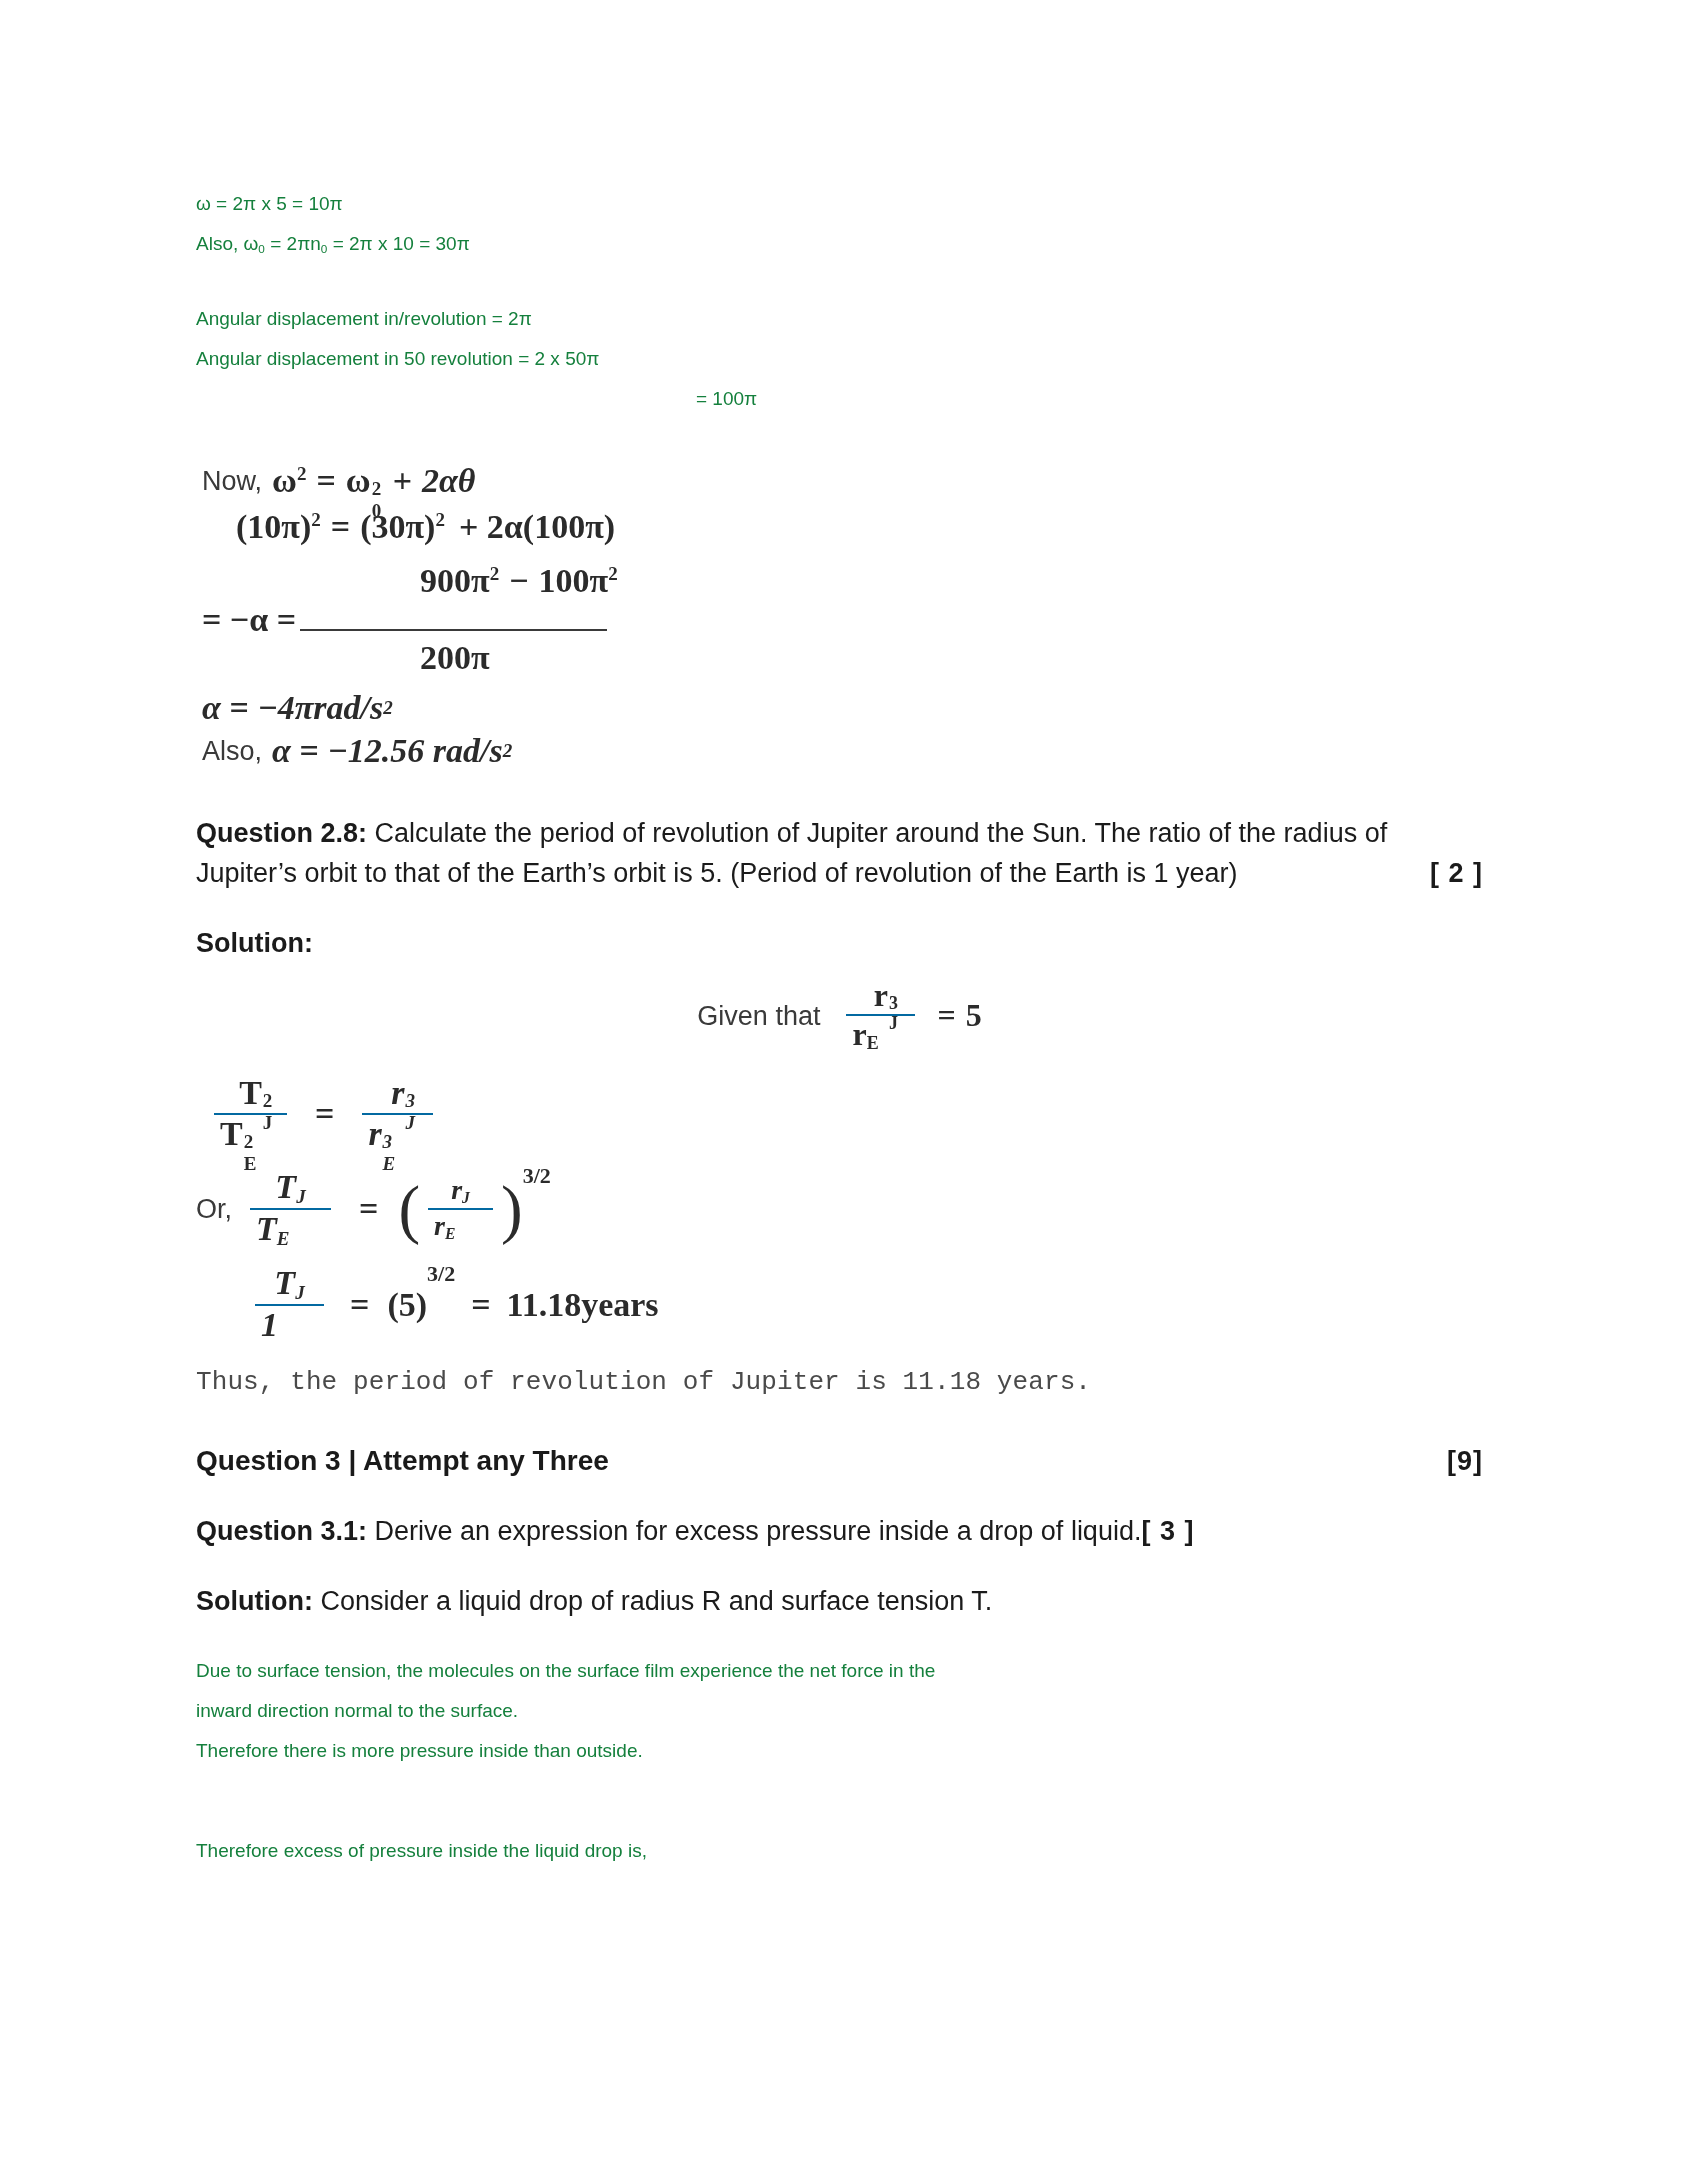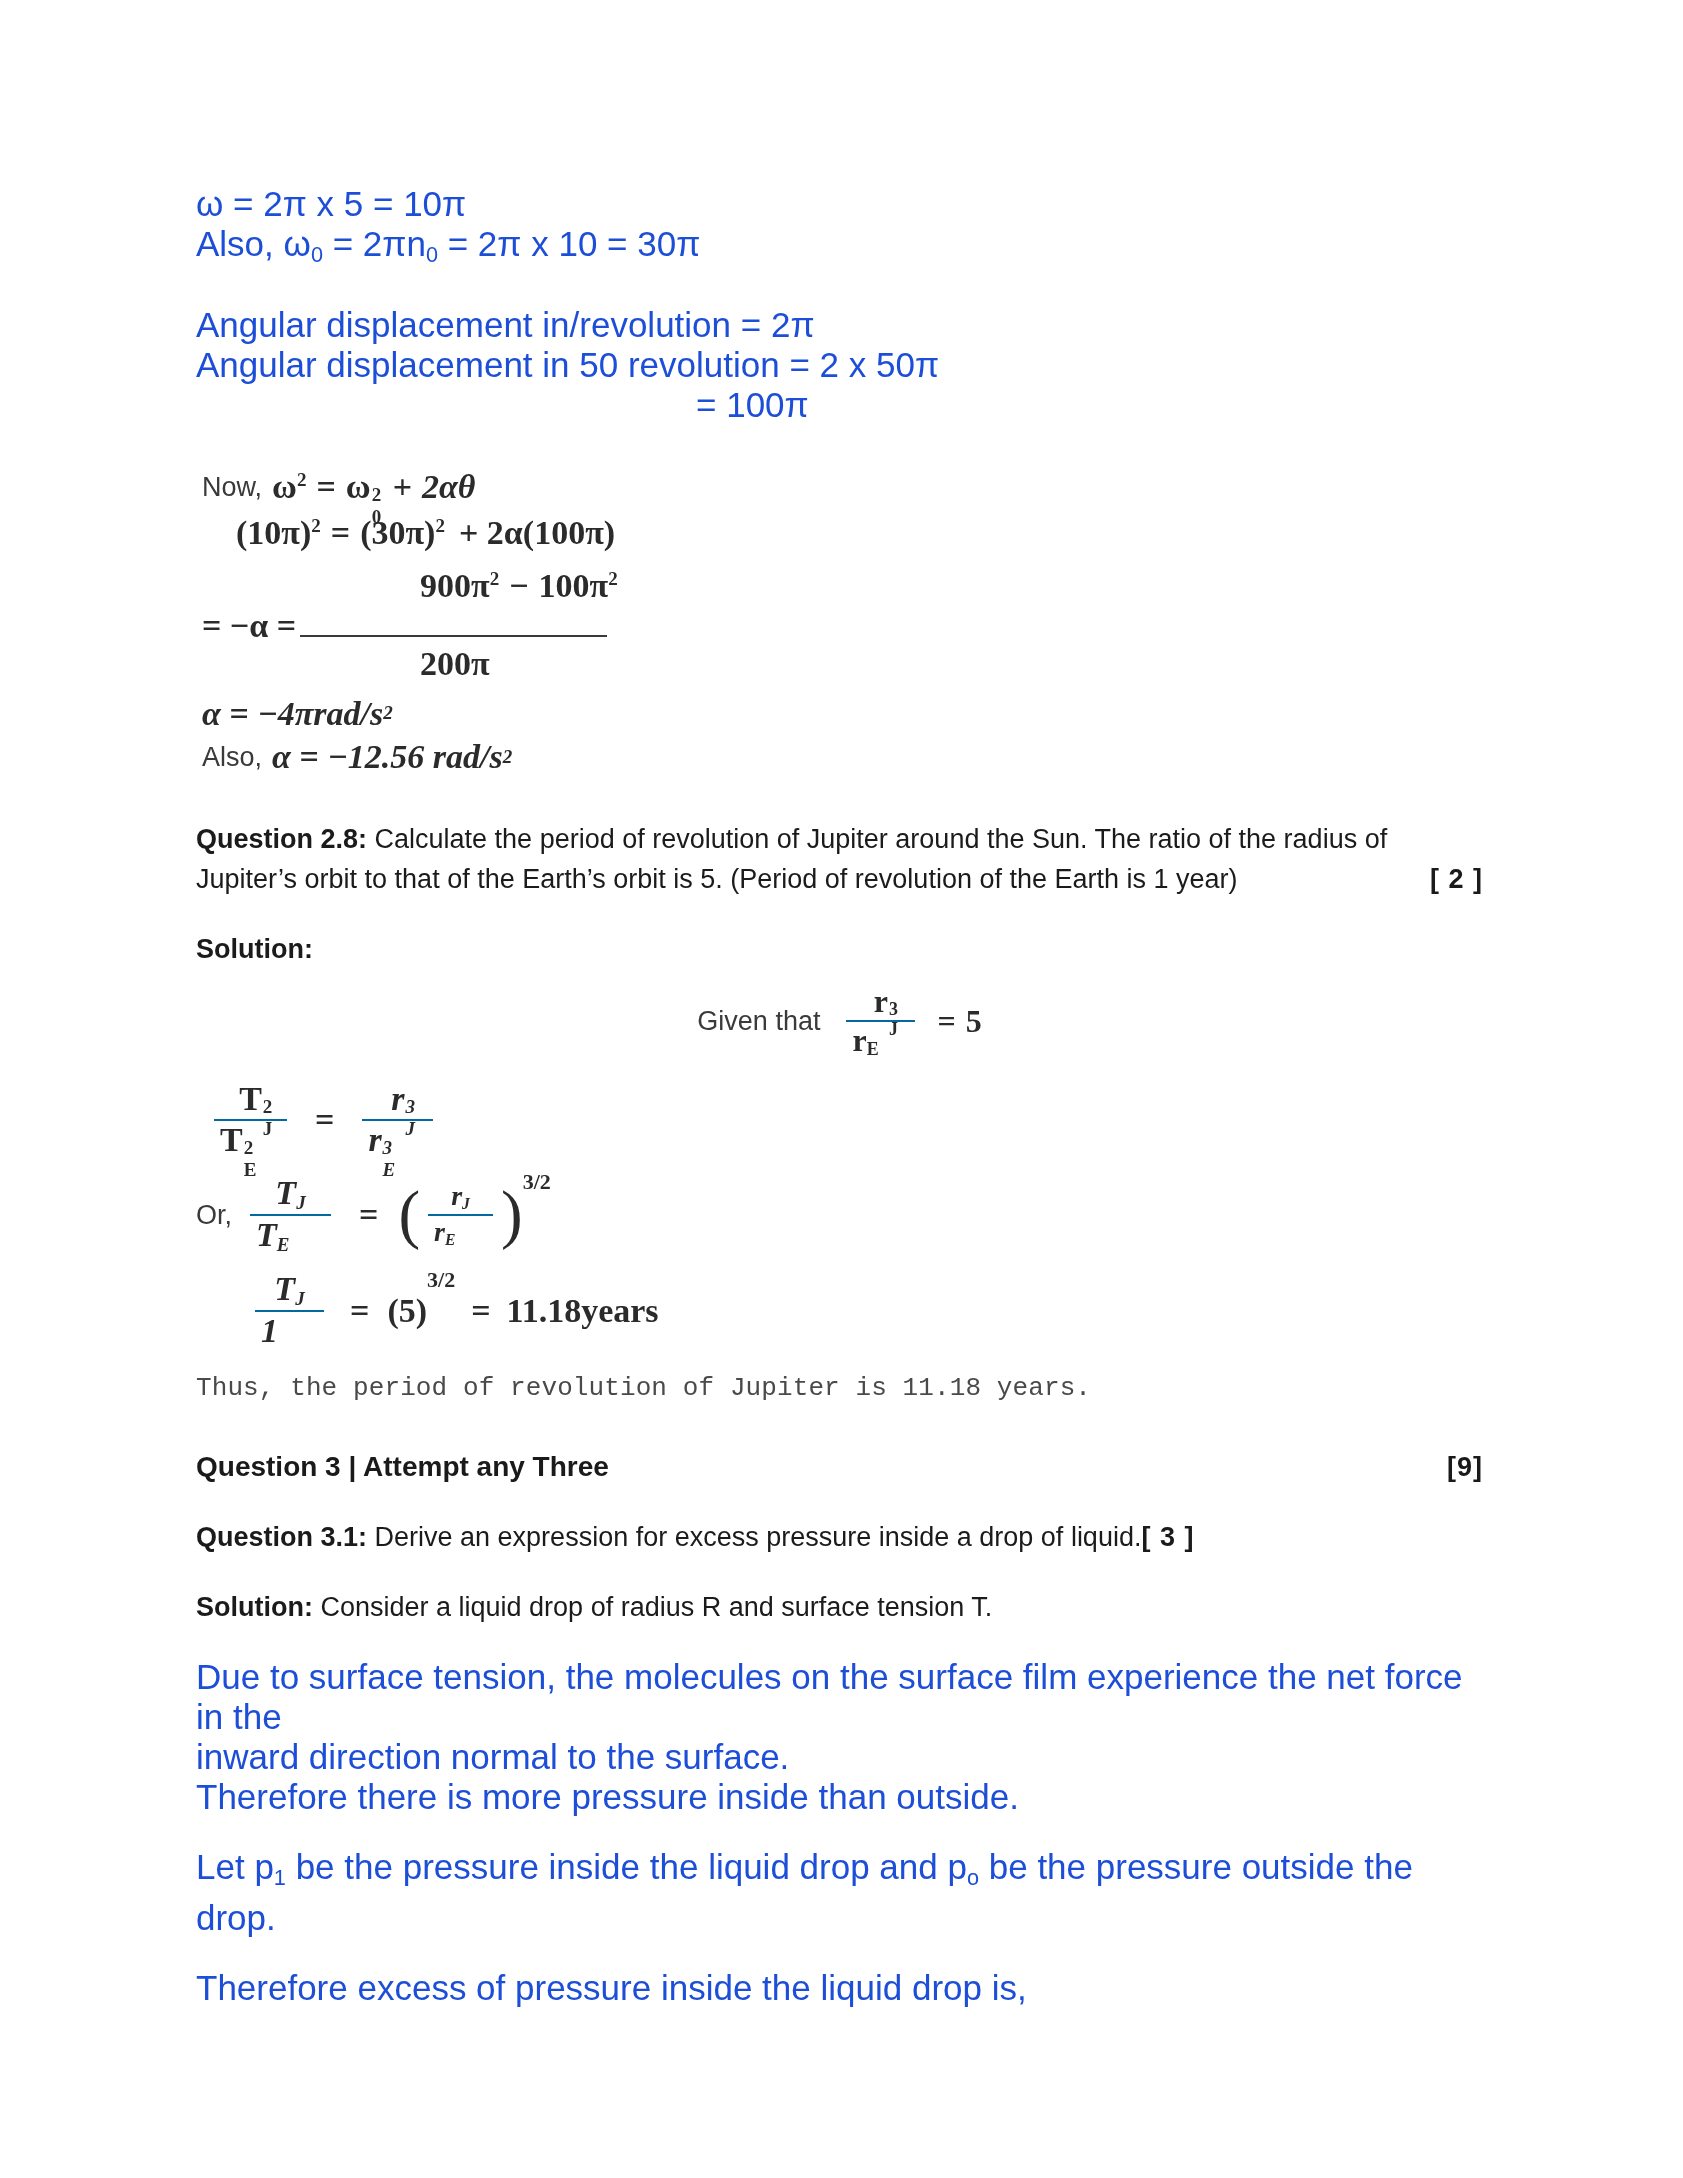--- a/index.html
+++ b/index.html
@@ -26,23 +26,23 @@
 
   .content {
     position: absolute;
     left: 196px;
     top: 184px;
     width: 1287px;
   }
 
   
   .line {
-    font-size: 35px;
+    font-size: 19px;
     line-height: 40px;
-    color: #1d4ed8;
+    color: #15803d;
     white-space: pre-wrap;
   }
   .para {
     font-size: 27px;
     line-height: 40px;
     color: #1b1b1b;
   }
   .gap-sm { height: 16px; }
   .gap-md { height: 30px; }
   .gap-lg { height: 44px; }
@@ -272,21 +272,20 @@
     <div class="gap-md"></div>
 
     <div>
       <div class="line">Due to surface tension, the molecules on the surface film experience the net force in the</div>
       <div class="line">inward direction normal to the surface.</div>
       <div class="line">Therefore there is more pressure inside than outside.</div>
     </div>
 
     <div class="gap-md"></div>
 
-    <div class="line"><span>Let p</span><sub>1</sub><span> be the pressure inside the liquid drop and p</span><sub>o</sub><span> be the pressure outside the drop.</span></div>
 
     <div class="gap-md"></div>
 
     <div class="line">Therefore excess of pressure inside the liquid drop is,</div>
 
   </div>
 </div>
 
 
 </body></html>

